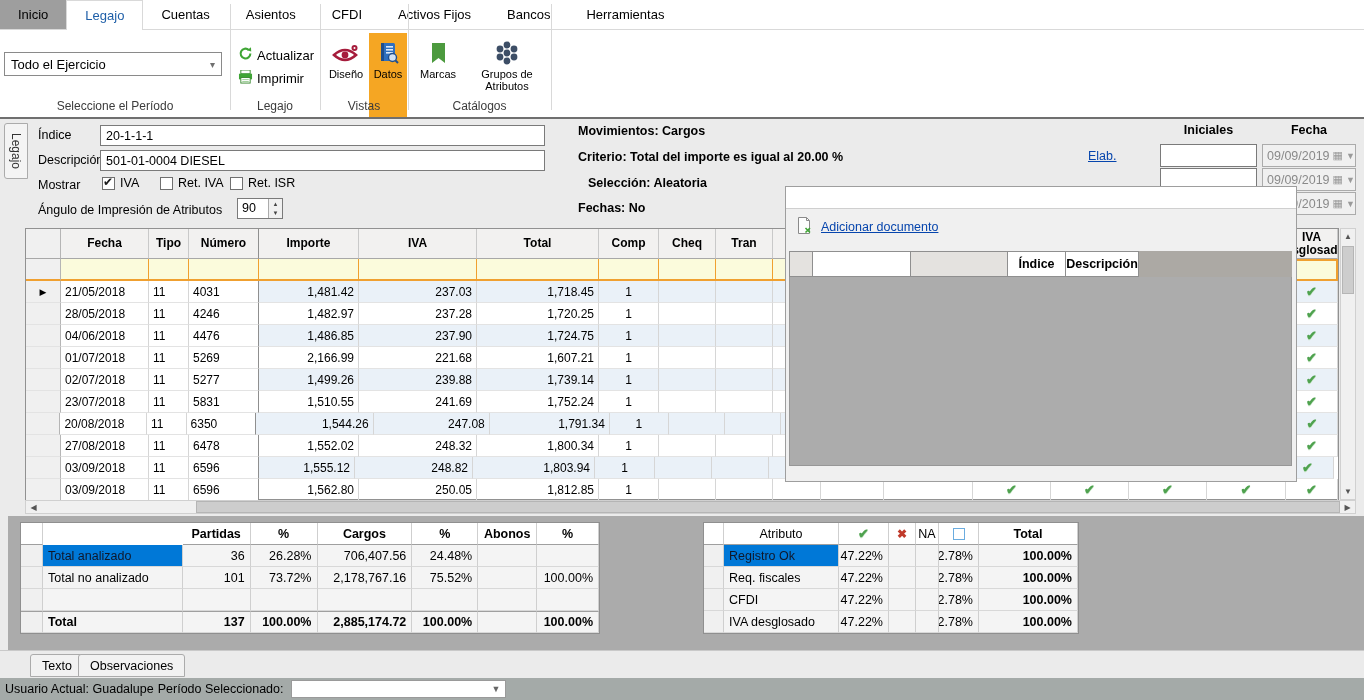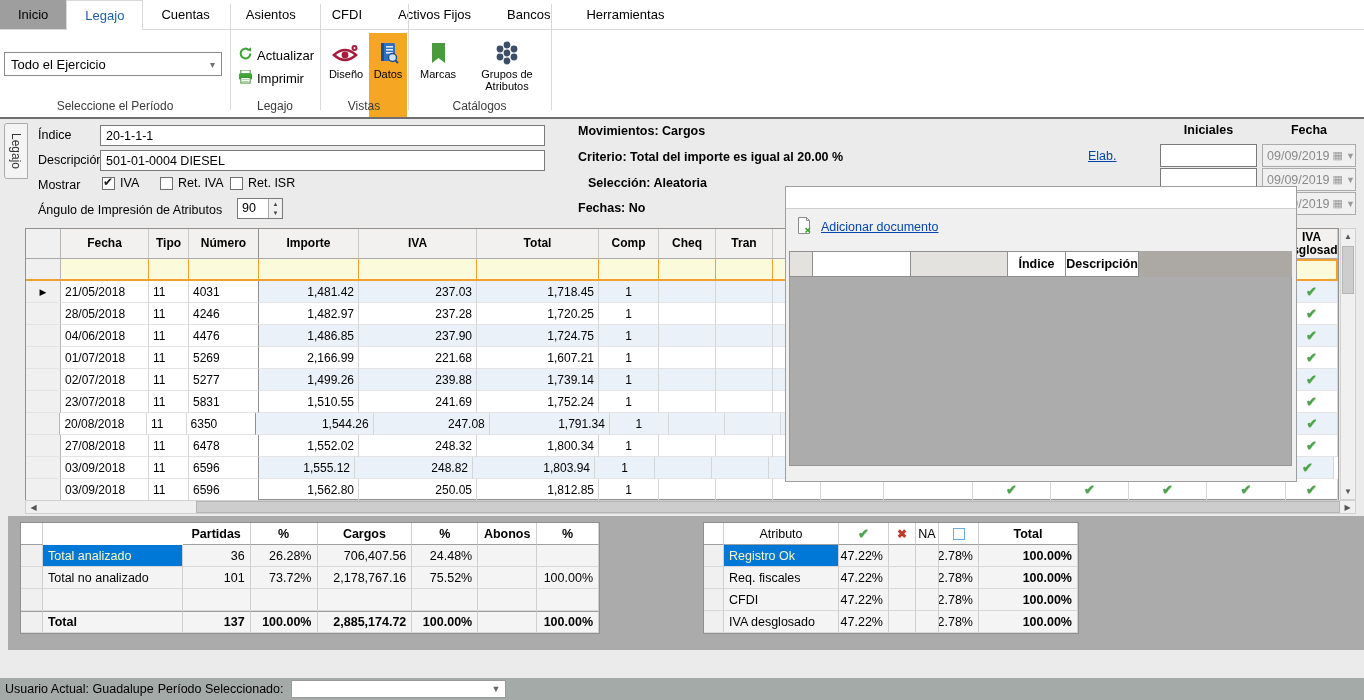--- a/index.html
+++ b/index.html
@@ -76,21 +76,21 @@
   .pgrid-hd .pc { border:1px solid #8f8f8f; border-left:none; display:flex; align-items:center; justify-content:center; font-weight:bold; font-size:12.5px; }
   .pgrid-hd .pc:first-child { border-left:1px solid #8f8f8f; }
   .pgrid-body { position:absolute; left:3px; top:90px; width:503px; height:189px; background:#acacac; border:1px solid #979797; border-top:none; }
 
   
   .bottom-panel { position:absolute; left:8px; top:516px; width:1356px; height:134px; background:#ababab; }
   .stable { position:absolute; background:#fff; border:1px solid #8f8f8f; }
   .srow { display:flex; height:22px; }
   .sc { border-right:1px solid #cfcfcf; border-bottom:1px solid #d8d8d8; padding:0 5px; display:flex; align-items:center; overflow:hidden; white-space:nowrap; font-size:12.5px; background:#f4f4f4; }
   .srow.hd2 .sc { background:#ffffff; justify-content:center; border-bottom:1px solid #9f9f9f; }
-  .sc.selcell { background:#0078d7 !important; color:#fef9c3; }
+  .sc.selcell { background:#0078d7 !important; color:#0f172a; }
   .sc.num { justify-content:flex-end; }
   .sc.bold { font-weight:bold; }
   .sc.rowsel { background:#f0f0f0; }
   .srow.totalrow .sc { border-top:1px solid #9f9f9f; }
   .hicon-x { color:#c03a2b; font-weight:bold; font-size:12px; }
   .hbox { width:12px; height:12px; border:1px solid #6bacdf; background:#fff; }
 
   
   .btabs { position:absolute; left:0; top:650px; width:100%; height:28px; background:#ebebeb; border-top:1px solid #c9c9c9; }
   .btab { position:absolute; top:3px; height:23px; background:#f2f2f2; border:1px solid #ababab; border-radius:3px 3px 0 0; padding:0 11px; display:flex; align-items:center; font-size:12.5px; }
@@ -749,20 +749,24 @@
           <div class="sc" style="width: 115px;">IVA desglosado</div>
           <div class="sc num" style="width: 50px;">47.22%</div>
           <div class="sc num" style="width: 27px;"></div>
           <div class="sc num" style="width: 23px;"></div>
           <div class="sc num" style="width: 40px;">52.78%</div>
           <div class="sc num bold" style="width: 99px;">100.00%</div>
         </div>
       </div>
   </div>
 
+  <div class="btabs">
+    <div class="btab" style="left:30px;">Texto</div>
+    <div class="btab" style="left:78px;">Observaciones</div>
+  </div>
 
   <div class="statusbar">
     <span>Usuario Actual: Guadalupe</span>
     <span>Período Seleccionado:</span>
     <div class="scombo">
         <span class="arr">▼</span>
       </div>
   </div>
 
 </div>

